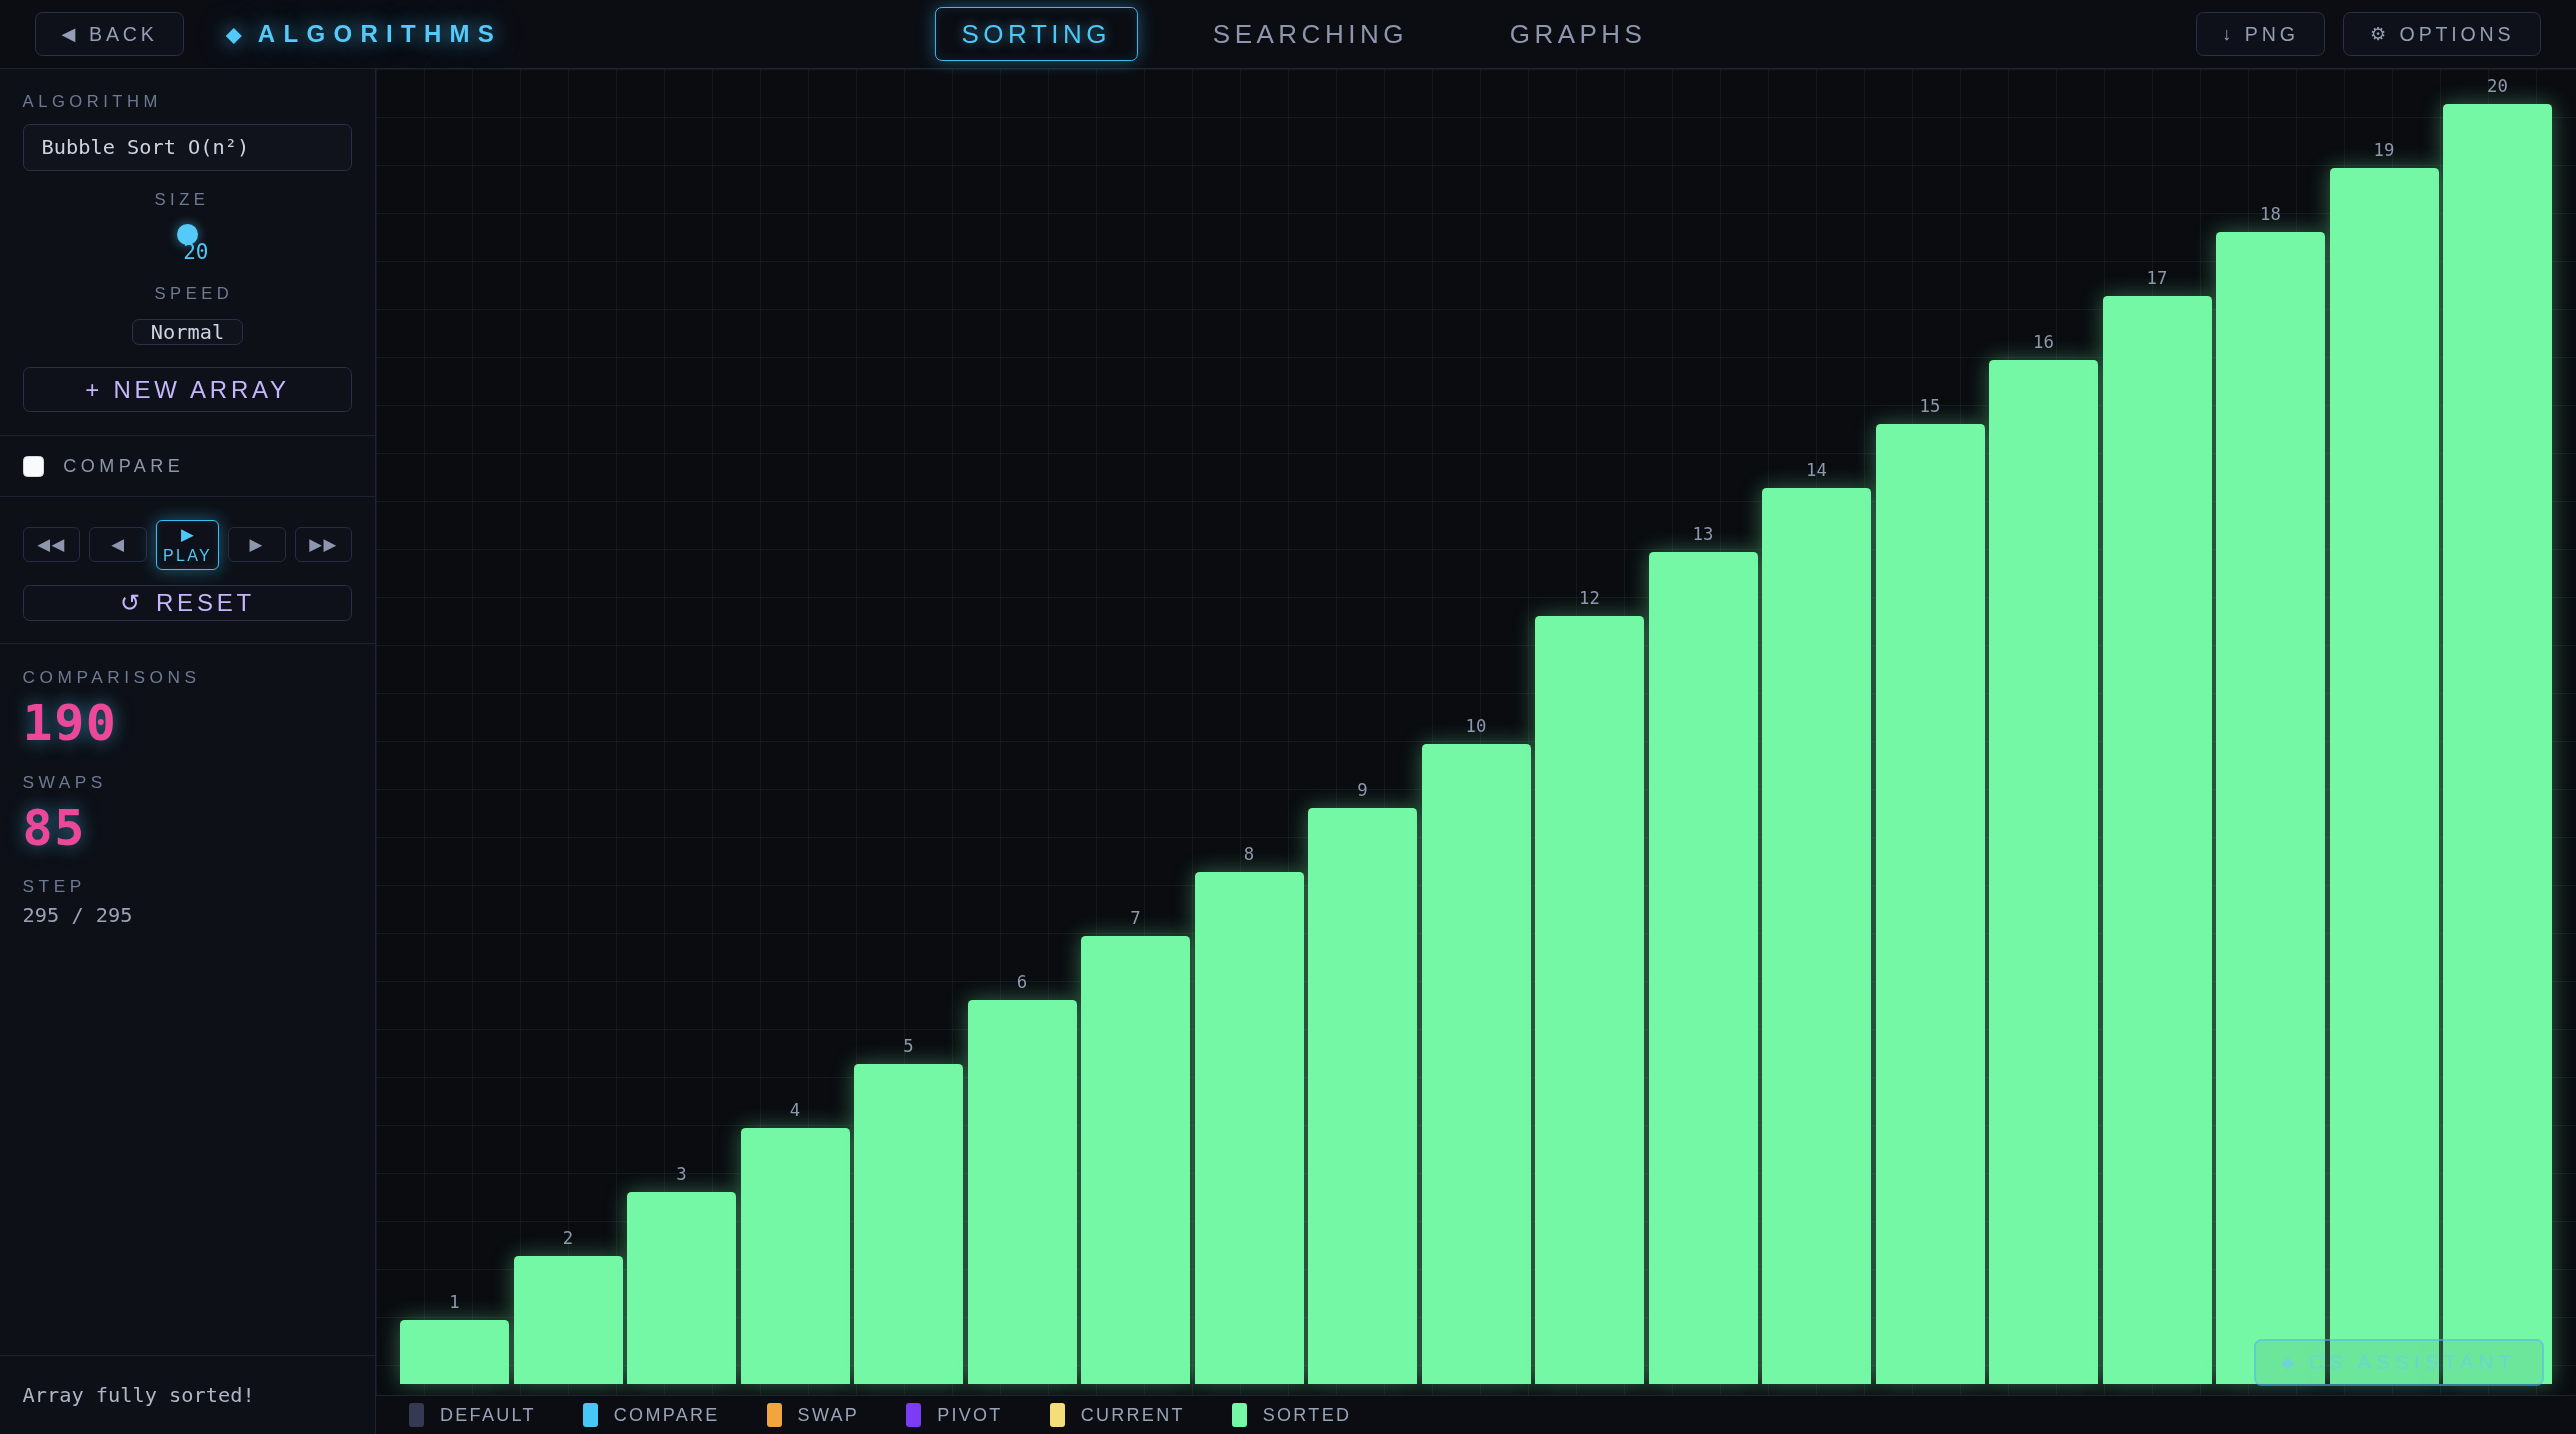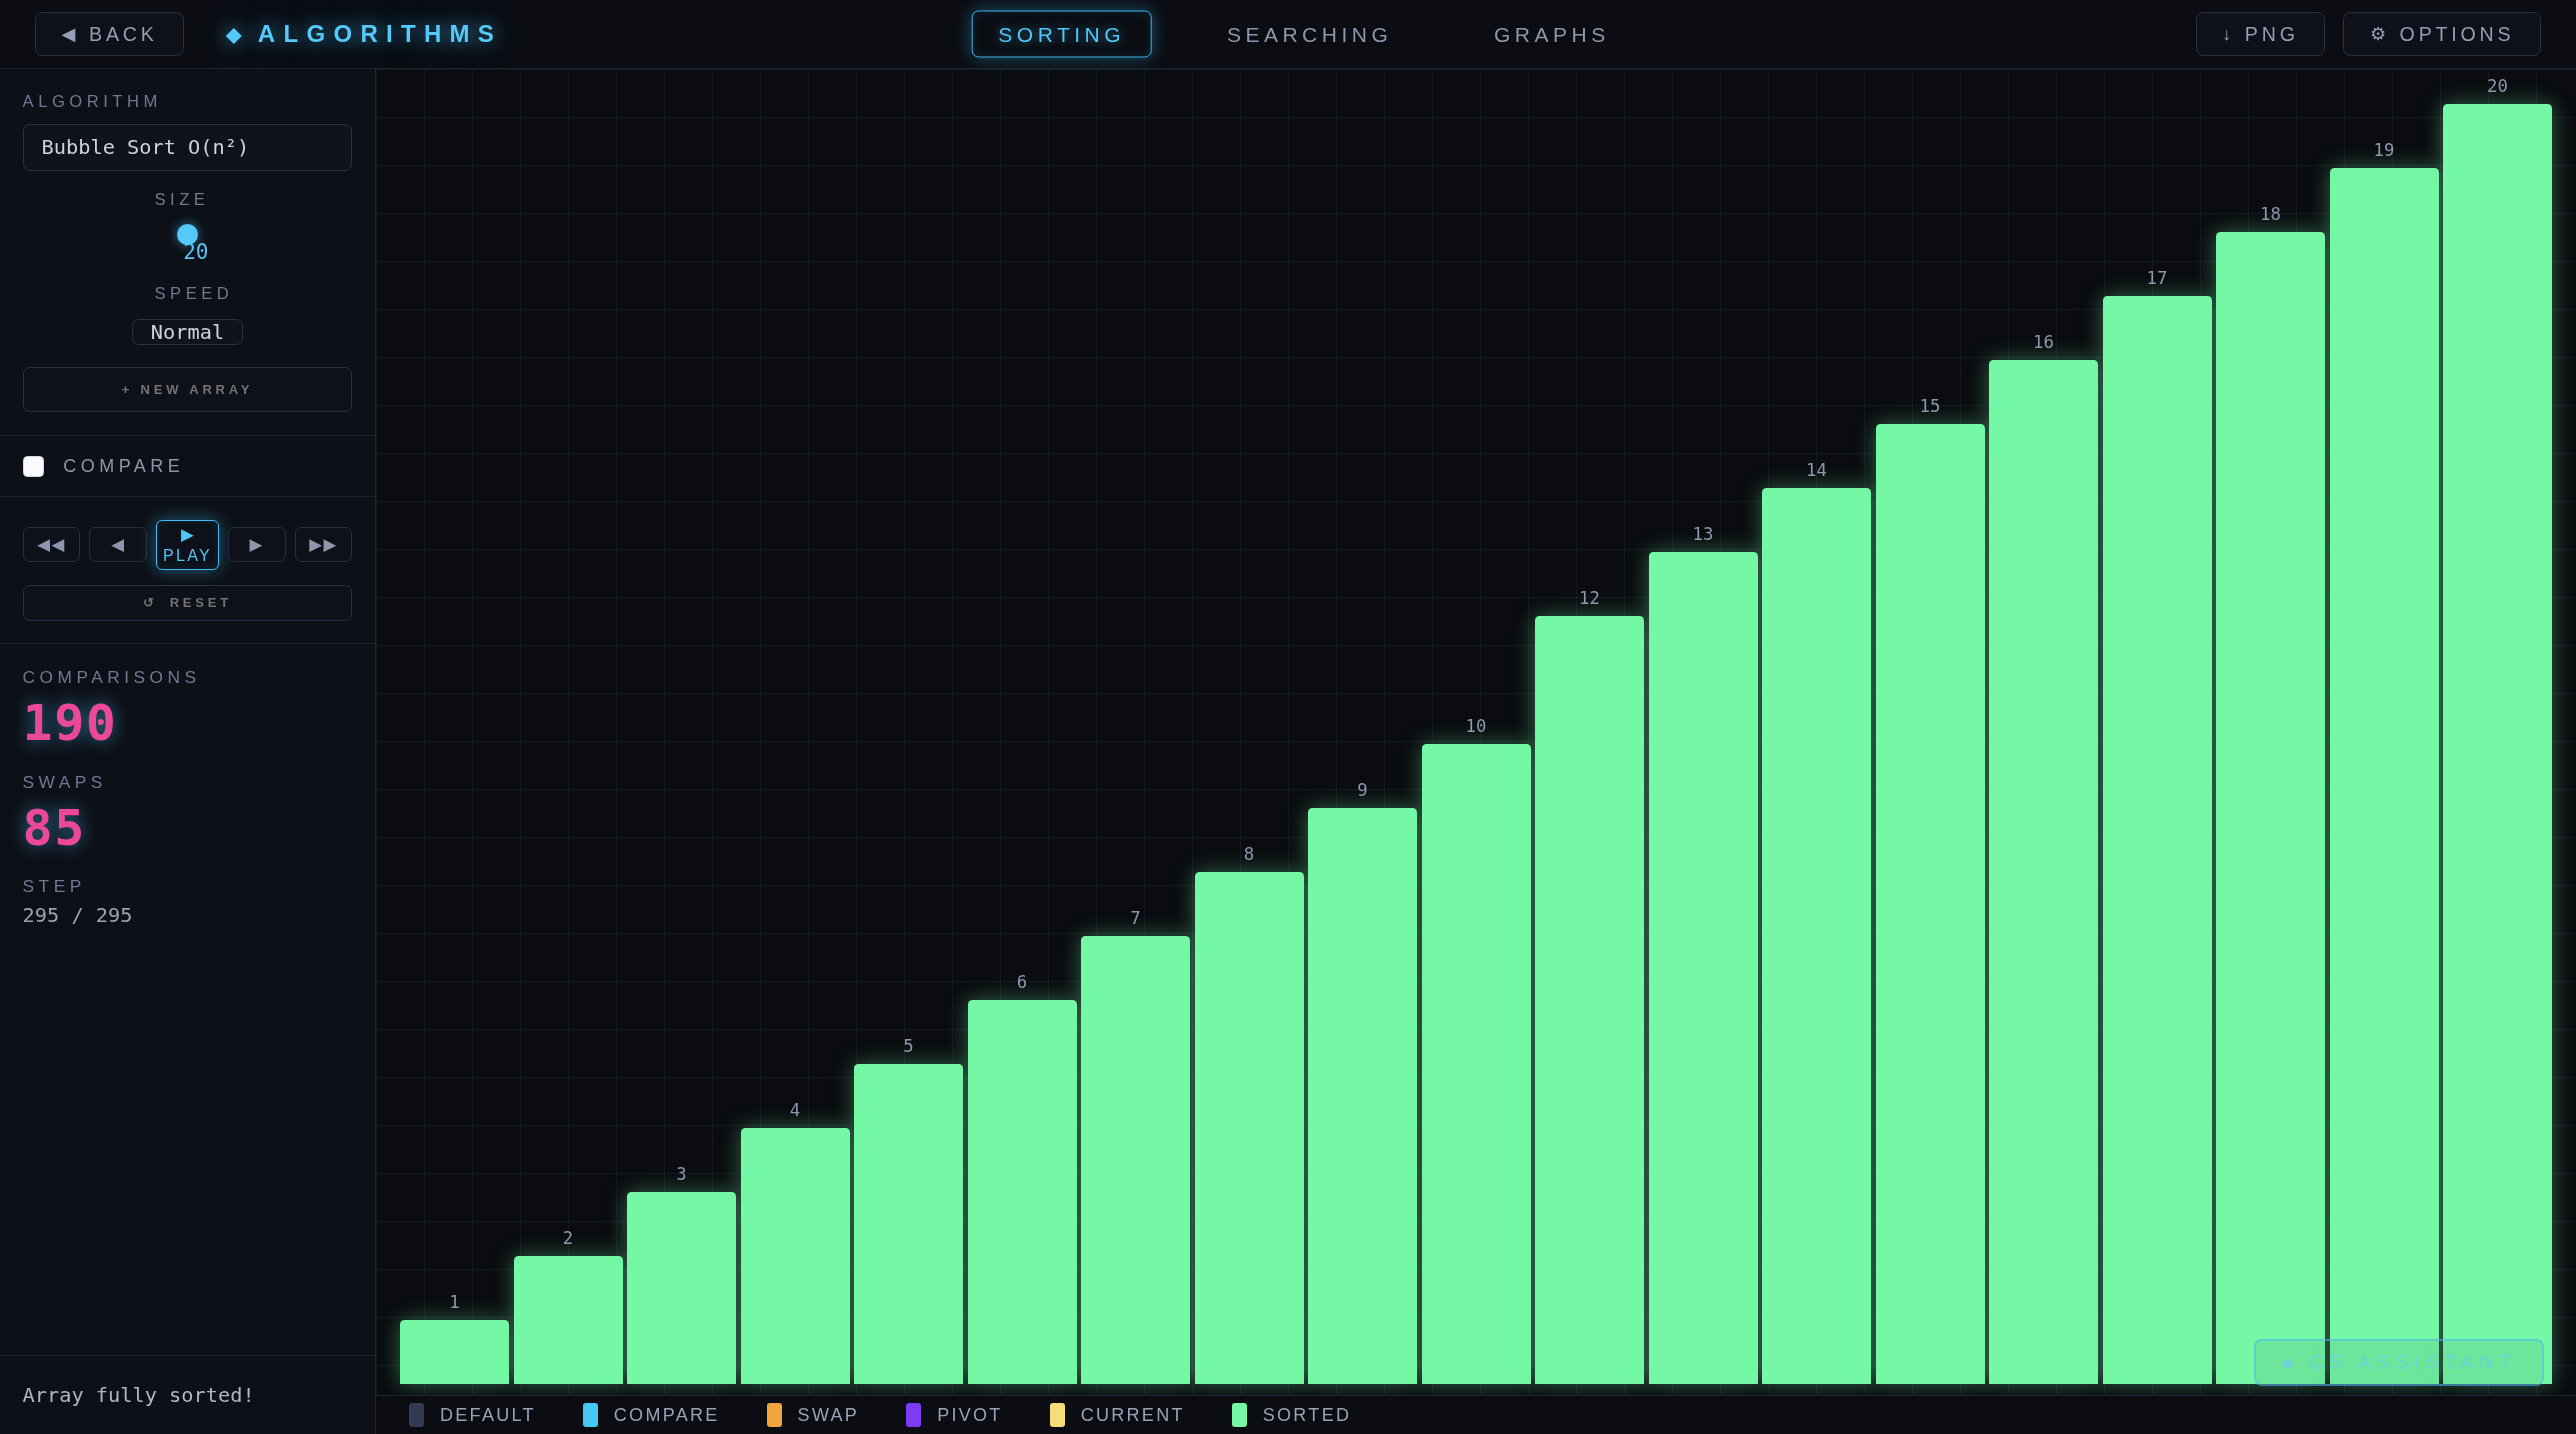--- a/index.html
+++ b/index.html
@@ -29,21 +29,21 @@
     display:flex; align-items:center; gap:16.6px;
     color:#55c9f7; font-size:24px; font-weight:bold; letter-spacing:8.3px;
     text-shadow:0 0 16.6px rgba(80,200,255,.65), 0 0 33px rgba(80,200,255,.35);
   }
   .app-title .ic { font-size:19.6px; letter-spacing:0; }
   .tabs {
     position:absolute; left:50%; top:50%; transform:translate(-50%,-50%);
     display:flex; align-items:center; gap:16.6px;
   }
   .tab {
-    padding:10.5px 25.6px; font-size:21px; letter-spacing:4.5px; color:#8d96ac;
+    padding:10.5px 25.6px; font-size:26px; letter-spacing:4.5px; color:#8d96ac;
     border:1.5px solid transparent; border-radius:6.8px; cursor:pointer; background:transparent;
     font-family:"Liberation Sans", sans-serif;
     margin-left:32px;
   }
   .tab.active {
     color:#4dc8f6; border-color:#3cbdf2;
     box-shadow:0 0 16.6px rgba(60,190,245,.40), inset 0 0 10.5px rgba(60,190,245,.12);
     text-shadow:0 0 10.5px rgba(80,200,255,.6);
   }
   .h-right { margin-left:auto; display:flex; align-items:center; gap:18px; }
@@ -69,24 +69,23 @@
   .slider .fill  { position:absolute; top:7.5px; left:0; width:34%; height:5.3px; border-radius:3px; background:#4dc8f6; }
   .slider .thumb {
     position:absolute; top:-0.8px; left:34%; width:21px; height:21px; margin-left:-10.5px;
     border-radius:50%; background:#55c9f7; box-shadow:0 0 10.5px rgba(80,200,255,.55);
   }
   .size-val { color:#4dc8f6; font-size:21px; width:42px; text-align:right; }
   .speed-field { flex:1; }
   .wide-btn {
     margin-top:22.6px; width:100%; height:45px;
     background:#0e111a; border:1.5px solid #2a3147; border-radius:6.8px;
-    color:#737373; font-size:13px; letter-spacing:3.8px; cursor:pointer;
+    color:#c4b5fd; font-size:24px; letter-spacing:3.8px; cursor:pointer;
     display:flex; align-items:center; justify-content:center; gap:12px;
     font-family:"Liberation Sans", sans-serif;
-    font-weight:bold;
   }
   .sec-compare { display:flex; align-items:center; gap:19.6px; padding:19.6px 22.6px; }
   .checkbox {
     width:21px; height:21px; border-radius:4.5px; background:#f8fafc;
     border:1.5px solid #d3d8e2; cursor:pointer; flex:0 0 auto;
   }
   .sec-compare .lbl { font-size:18px; color:#8d96ac; letter-spacing:4.5px; }
 
   .pb-row { display:flex; align-items:center; justify-content:space-between; gap:9px; }
   .pb-btn {

